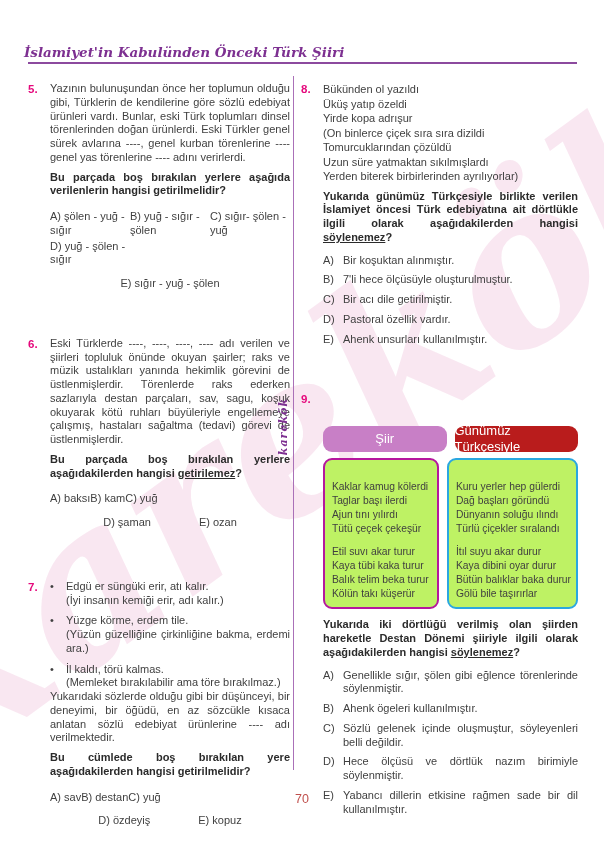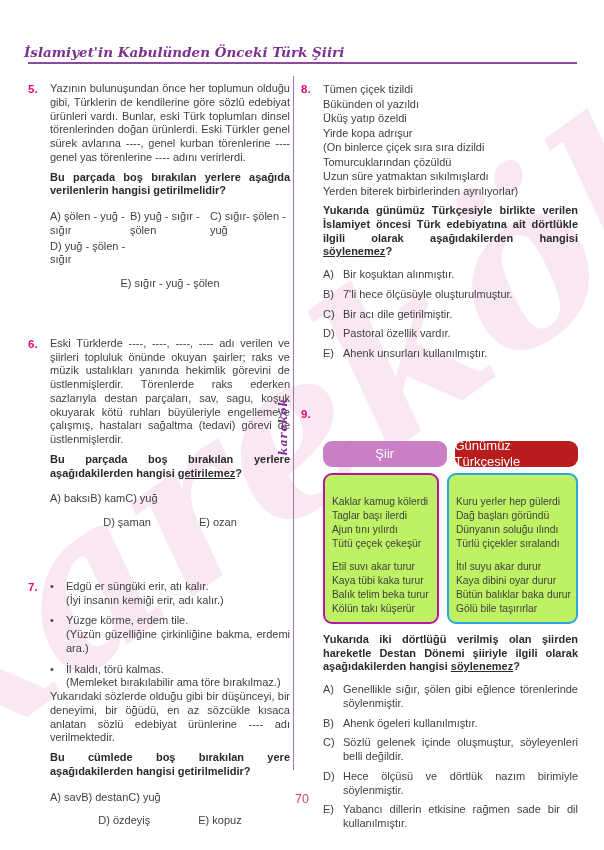--- a/index.html
+++ b/index.html
@@ -170,21 +170,20 @@
     </section>
 
   </div>
 
   <div class="col col-right">
 
     <section class="question">
       <div class="qnum">8.</div>
       <div class="qcontent">
         <div class="poem">
-          <div>Tümen çiçek tizildi</div>
           <div>Bükünden ol yazıldı</div>
           <div>Üküş yatıp özeldi</div>
           <div>Yirde kopa adrışur</div>
           <div>(On binlerce çiçek sıra sıra dizildi</div>
           <div>Tomurcuklarından çözüldü</div>
           <div>Uzun süre yatmaktan sıkılmışlardı</div>
           <div>Yerden biterek birbirlerinden ayrılıyorlar)</div>
         </div>
         <p class="stem just"><span>Yukarıda günümüz Türkçesiyle birlikte verilen İslamiyet öncesi Türk edebiyatına ait dörtlükle ilgili olarak aşağıdakilerden hangisi </span><span class="u">söylenemez</span><span>?</span></p>
         <div class="opts-list">

